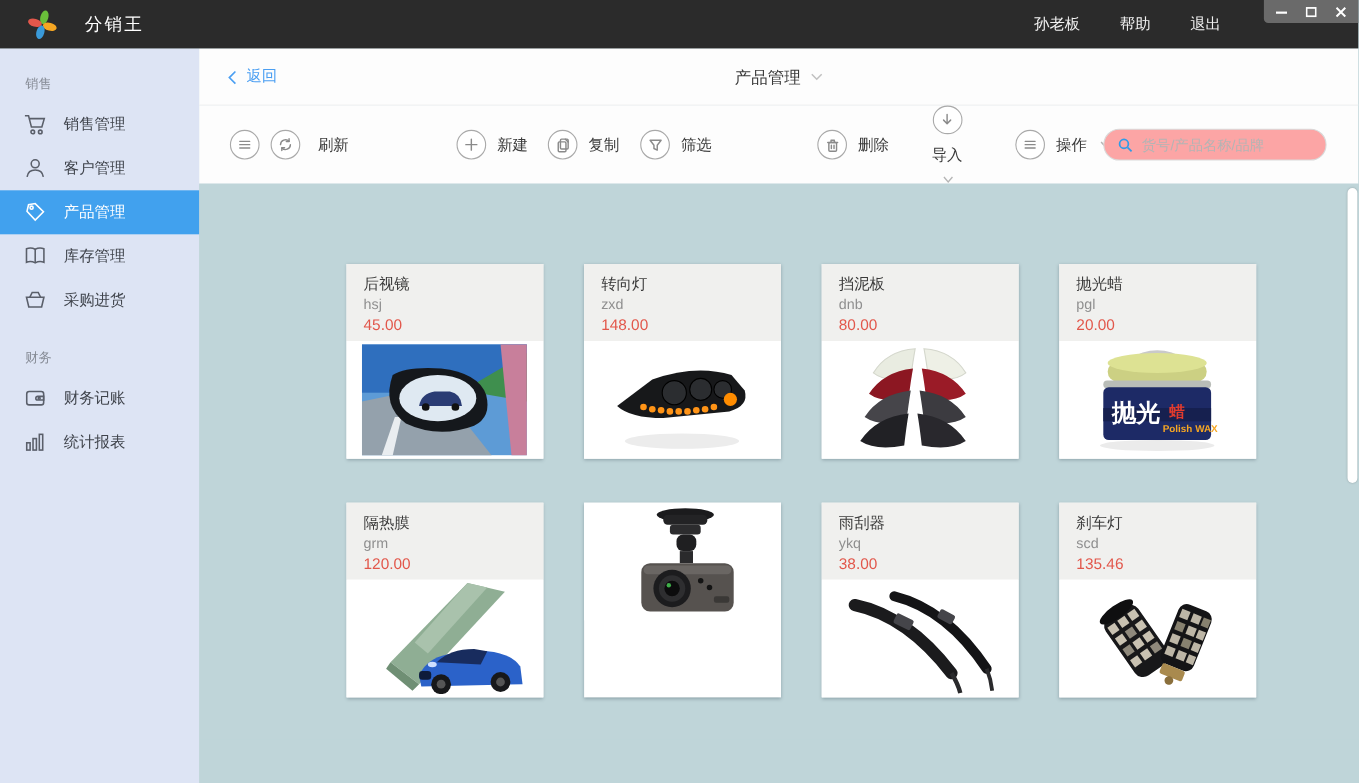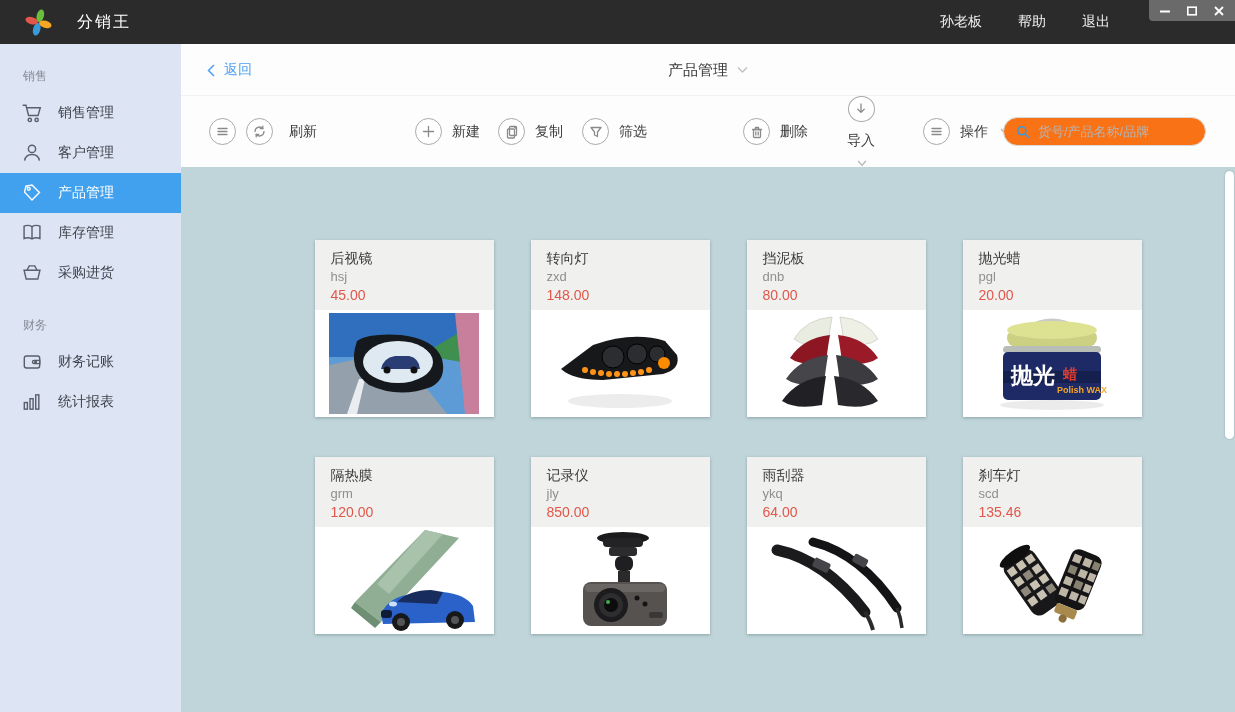--- a/index.html
+++ b/index.html
@@ -50,21 +50,21 @@
   .tb-group { position:absolute; top:0; height:71px; display:flex;
     align-items:center; gap:10px; }
   .tb-circle { width:27px; height:27px; border:1px solid #a9a9a9;
     border-radius:50%; display:flex; align-items:center; justify-content:center;
     cursor:pointer; background:#fff; }
   .tb-circle svg { stroke:#8a8a8a; fill:none; stroke-width:1.3;
     stroke-linecap:round; stroke-linejoin:round; }
   .tb-label { font-size:14px; color:#3b3b3b; cursor:pointer; }
   .chev { margin-left:2px; }
   .searchbox { position:absolute; top:21px; left:822px; width:203px; height:29px;
-    border:1px solid #d9d9d9; border-radius:15px; background:#f97316;
+    border:1px solid #d9d9d9; border-radius:15px; background:#fca5a5;
     display:flex; align-items:center; padding-left:12px; }
   .searchbox input { border:none; outline:none; font-size:13px; color:#444;
     width:160px; margin-left:8px; background:transparent;
     font-family:"Liberation Sans","DejaVu Sans",sans-serif; }
   .searchbox input::placeholder { color:#b4b4b4; }
 
   
   .content { position:absolute; top:123px; left:0; right:0; bottom:40px;
     background:#bfd5d9; overflow:hidden;padding-left:40px; }
   .cards-grid { display:grid; grid-template-columns:repeat(4,179px);
@@ -445,25 +445,20 @@
               <circle cx="126" cy="90" r="9" fill="#17181a"></circle>
             <circle cx="72" cy="92" r="4" fill="#555"></circle>
               <circle cx="126" cy="90" r="4" fill="#555"></circle>
             <rect x="52" y="80" width="11" height="8" rx="3" fill="#0e1c3a"></rect>
             <ellipse cx="64" cy="74" rx="4" ry="2.5" fill="#cfe0ff"></ellipse>
           </svg>
         </div>
       </div>
 
       <div class="card">
-        <div class="card-head">
-          <div class="p-name">记录仪</div>
-          <div class="p-code">jly</div>
-          <div class="p-price">850.00</div>
-        </div>
         <div class="card-img">
           <svg width="150" height="101" viewBox="0 0 150 101">
             <rect width="150" height="101" fill="#ffffff"></rect>
             <ellipse cx="78" cy="8" rx="26" ry="6" fill="#1b1b1d"></ellipse>
             <rect x="58" y="8" width="40" height="9" rx="4" fill="#232325"></rect>
             <rect x="64" y="17" width="28" height="9" rx="3" fill="#2c2c2e"></rect>
             <rect x="70" y="26" width="18" height="15" rx="6" fill="#1f1f21"></rect>
             <rect x="73" y="41" width="12" height="11" fill="#2a2a2c"></rect>
             <rect x="38" y="52" width="84" height="44" rx="8" fill="#56524f"></rect>
             <rect x="40" y="54" width="80" height="8" rx="4" fill="#6a6663"></rect>
@@ -475,21 +470,21 @@
             <circle cx="100" cy="74" r="2.5" fill="#141414"></circle>
             <rect x="104" y="82" width="14" height="6" rx="2" fill="#3a3836"></rect>
           </svg>
         </div>
       </div>
 
       <div class="card">
         <div class="card-head">
           <div class="p-name">雨刮器</div>
           <div class="p-code">ykq</div>
-          <div class="p-price">64.00</div>
+          <div class="p-price">38.00</div>
         </div>
         <div class="card-img">
           <svg width="150" height="101" viewBox="0 0 150 101">
             <rect width="150" height="101" fill="#ffffff"></rect>
             <path d="M16 20 Q64 30 104 82" stroke="#1b1b1d" stroke-width="11" fill="none" stroke-linecap="round"></path>
             <path d="M104 82 Q110 92 112 100" stroke="#2a2a2c" stroke-width="4" fill="none"></path>
             <rect x="52" y="30" width="17" height="10" rx="2" fill="#45454a" transform="rotate(26 60 35)"></rect>
             <path d="M52 12 Q100 24 136 78" stroke="#141416" stroke-width="9" fill="none" stroke-linecap="round"></path>
             <path d="M136 78 Q140 88 141 98" stroke="#2a2a2c" stroke-width="3.5" fill="none"></path>
             <rect x="92" y="26" width="15" height="9" rx="2" fill="#45454a" transform="rotate(28 99 30)"></rect>

